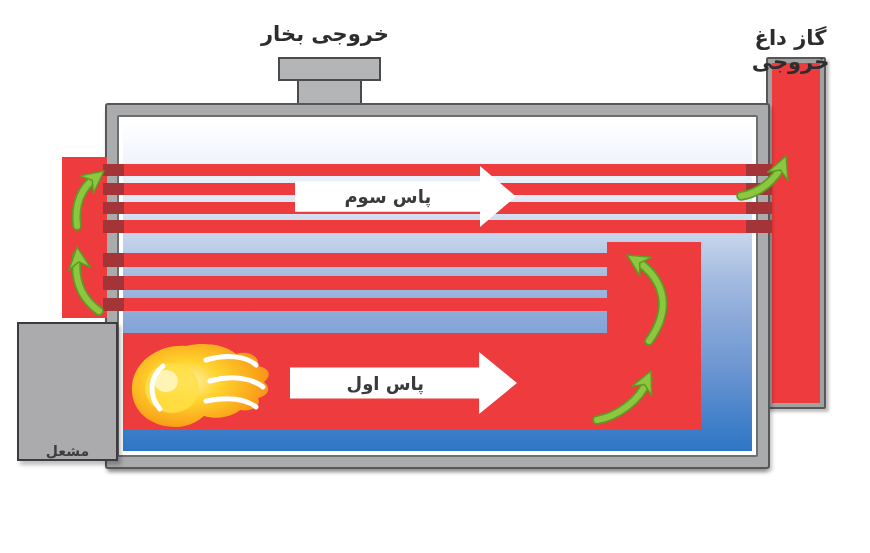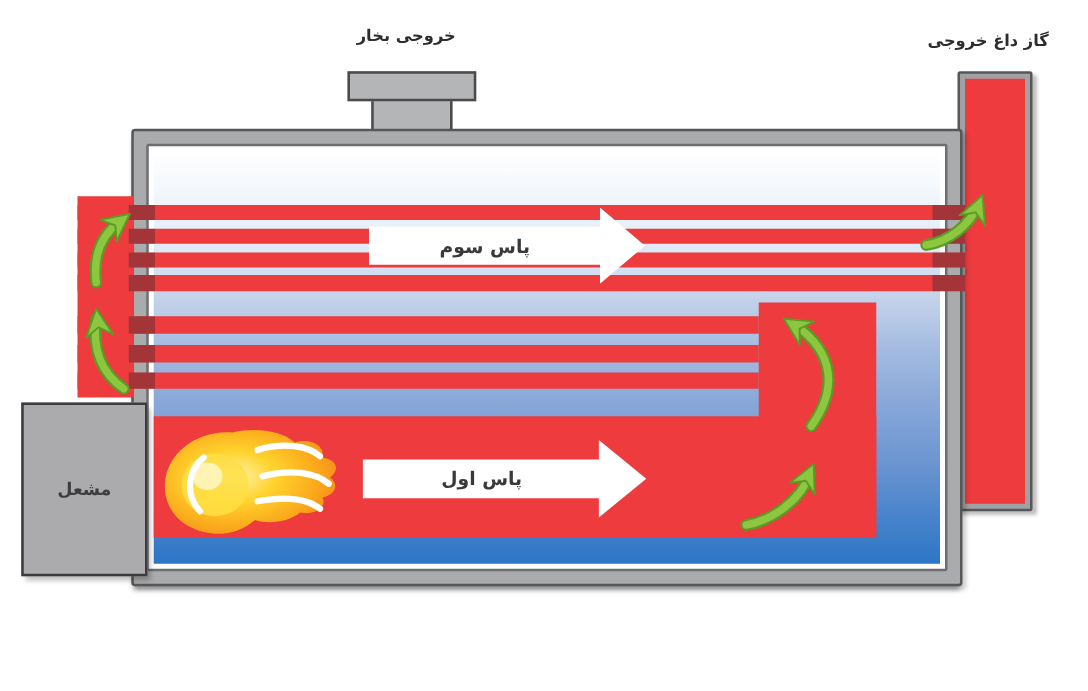--- a/index.html
+++ b/index.html
@@ -53,41 +53,41 @@
   #t3c{top:202px;height:12px;} #t3d{top:220px;height:13px;}
   #t2a{top:253px;height:14px;} #t2b{top:276px;height:14px;} #t2c{top:298px;height:13px;}
   .stub{position:absolute;background:rgba(42,42,46,.38);z-index:5;}
   .stub.l{left:103px;width:21px;} .stub.r{left:746px;width:26px;}
 
   
   #burner{
     left:17px;top:322px;width:97px;height:135px;
     background:#ababad;border:2px solid #3c3c3e;z-index:7;
     box-shadow:3px 4px 4px rgba(0,0,0,.25);
-    display:flex;align-items:center;justify-content:center;
+    display:flex;align-items:flex-end;justify-content:center;
   }
   #burner span{font-size:14px;font-weight:bold;color:#3d3d3f;}
 
   
   .parrow{position:absolute;background:#ffffff;z-index:6;
     filter:drop-shadow(0 1px 1px rgba(0,0,0,.12));}
   .parrow .ptxt{position:absolute;top:0;height:100%;display:flex;align-items:center;
-    justify-content:center;font-size:15px;font-weight:bold;color:#3a3a3c;}
+    justify-content:center;font-size:18px;font-weight:bold;color:#3a3a3c;}
   #arr3{left:295px;top:166px;width:221px;height:61px;
     clip-path:polygon(0% 25%,83.7% 25%,83.7% 0%,100% 50%,83.7% 100%,83.7% 75%,0% 75%);}
   #arr3 .ptxt{left:0;width:84%;}
   #arr2{left:306px;top:252px;width:226px;height:60px;
     clip-path:polygon(100% 25%,16% 25%,16% 0%,0% 50%,16% 100%,16% 75%,100% 75%);}
   #arr2 .ptxt{left:10%;width:82%;}
   #arr1{left:290px;top:352px;width:227px;height:62px;
     clip-path:polygon(0% 25%,83.3% 25%,83.3% 0%,100% 50%,83.3% 100%,83.3% 75%,0% 75%);}
   #arr1 .ptxt{left:0;width:84%;}
 
   
-  .lbl{position:absolute;font-size:13px;font-weight:bold;color:#2d2d2f;text-align:center;z-index:7;}
+  .lbl{position:absolute;font-size:21px;font-weight:bold;color:#2d2d2f;text-align:center;z-index:7;}
   #lbl-steam{left:240px;top:22px;width:170px;}
   #lbl-gas{left:713px;top:26px;width:155px;}
 
   
   #overlay{left:0;top:0;width:870px;height:553px;z-index:6;pointer-events:none;}
   .ga-under{fill:none;stroke:#5c9b25;stroke-width:9.5;stroke-linecap:round;}
   .ga-over{fill:none;stroke:#8dc63f;stroke-width:6;stroke-linecap:round;}
   .ga-head{fill:#8dc63f;stroke:#5c9b25;stroke-width:1.5;stroke-linejoin:round;}
 </style>
 </head>

